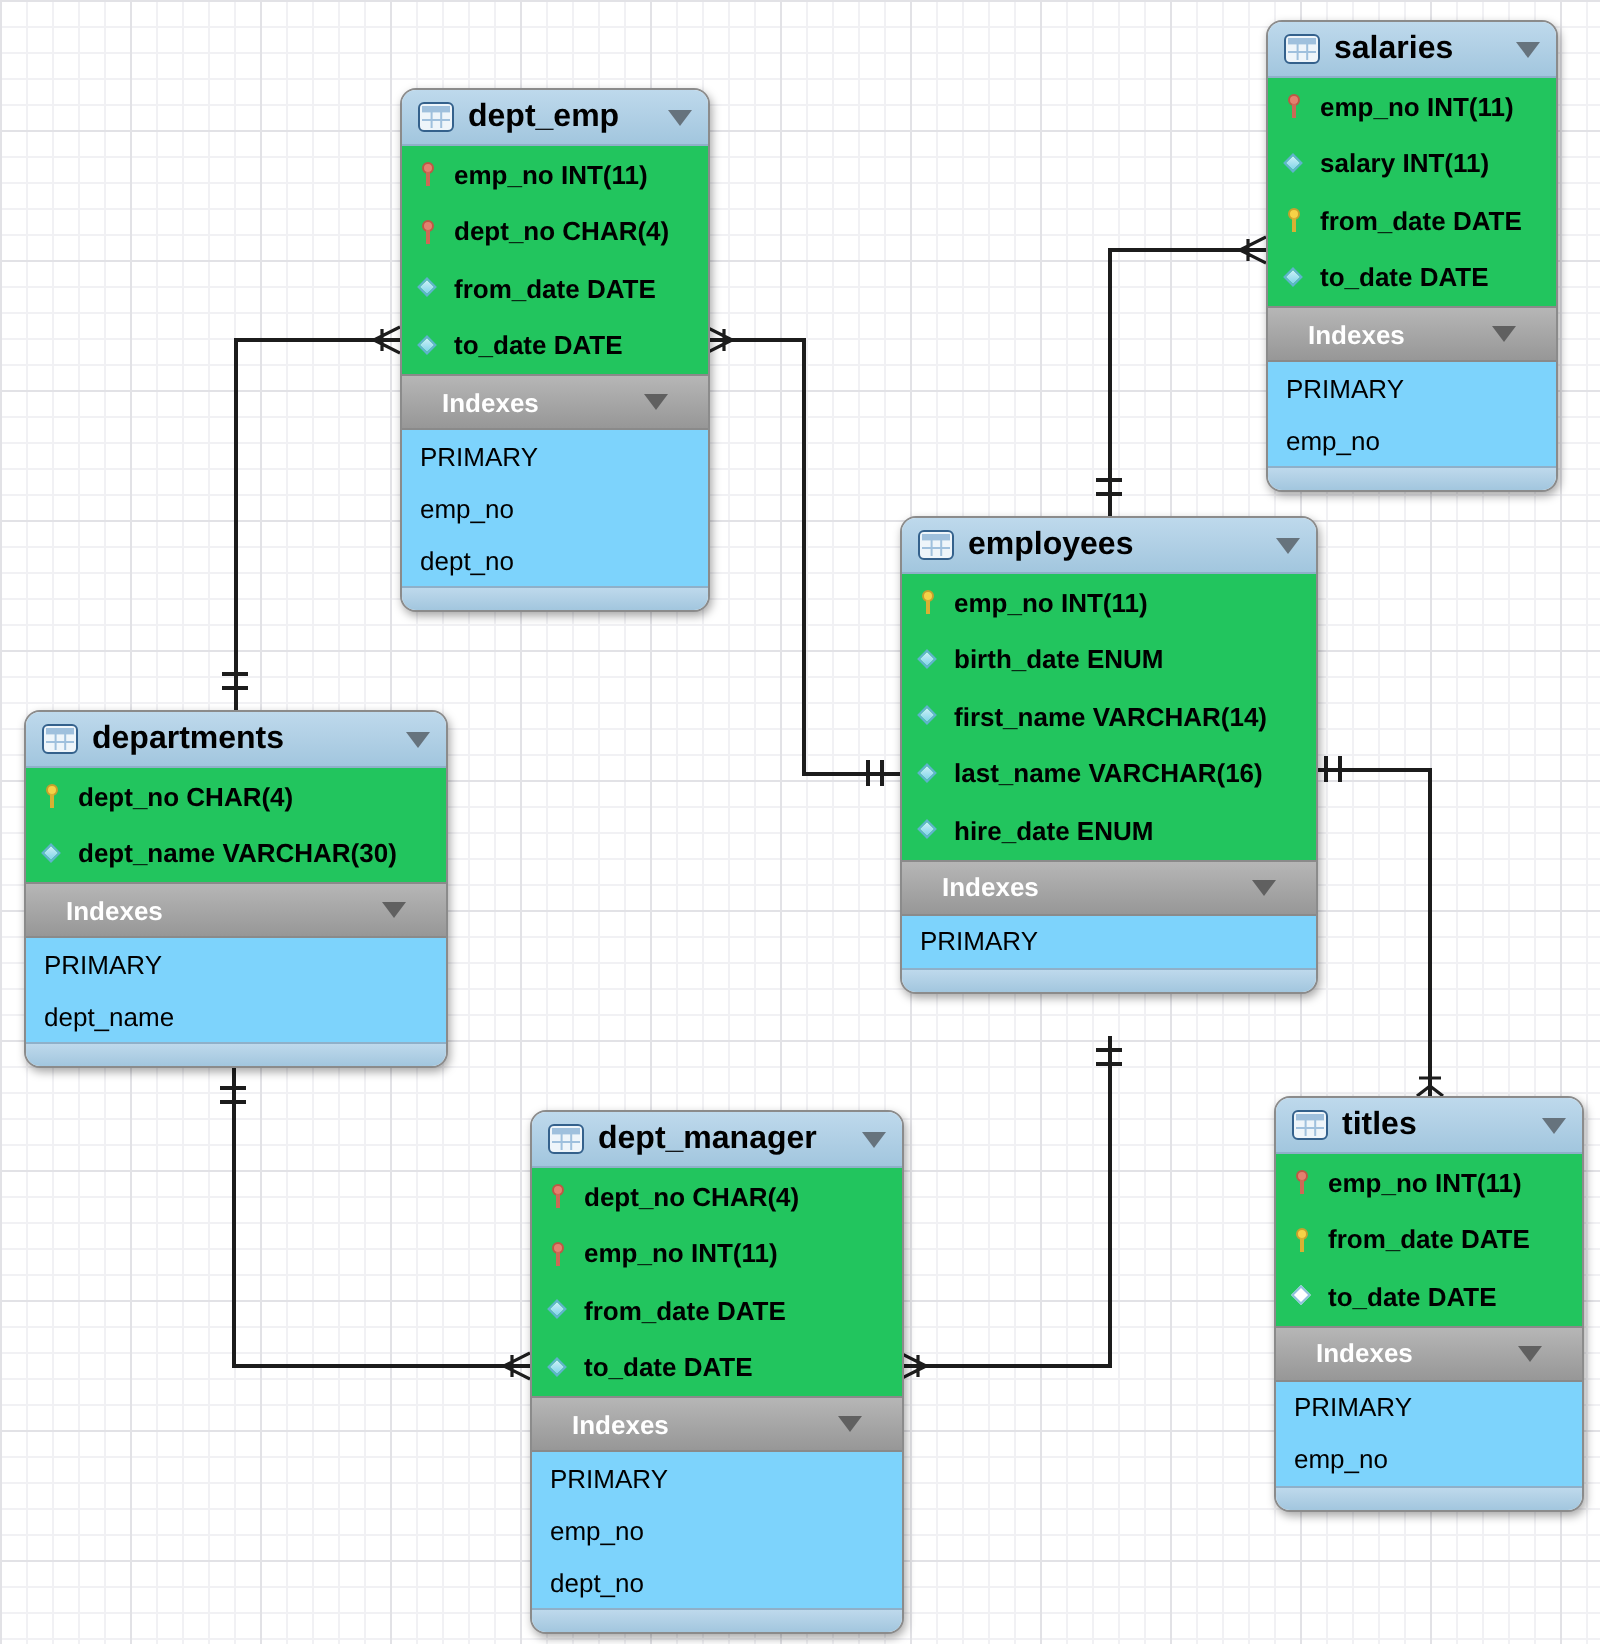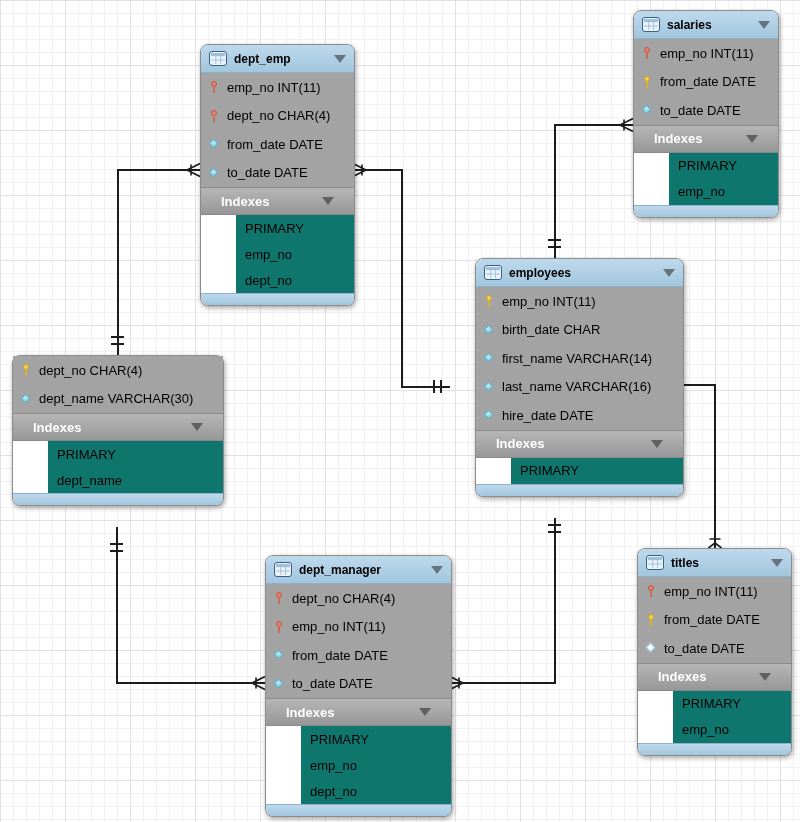--- a/index.html
+++ b/index.html
@@ -17,50 +17,50 @@
   
   .table{
     position:absolute;background:#fff;border:1px solid #8b8b8b;border-radius:8px;
     box-shadow:1px 2px 5px rgba(0,0,0,.35);font-size:13px;color:#000;z-index:5;
   }
   .thead{
     height:27px;display:flex;align-items:center;gap:7px;padding:0 8px;
     background:linear-gradient(#bed9ec,#a2c6de);
     border-bottom:1px solid #8fb0c9;border-radius:7px 7px 0 0;
   }
-  .tname{font-weight:bold;font-size:12px;white-space:nowrap;}
+  .tname{font-weight:bold;font-size:16px;white-space:nowrap;}
   .tri{margin-left:auto;width:0;height:0;border-left:6px solid transparent;border-right:6px solid transparent;border-top:8px solid #66737d;flex:none;}
   .idxhead .tri{border-top-color:#606060;}
-  .col-row{height:28.5px;display:flex;align-items:center;padding:0 7px;background:#a3a3a3;white-space:nowrap;}
+  .col-row{height:28.5px;display:flex;align-items:center;padding:0 7px;background:#22c55e;white-space:nowrap;font-weight:bold;}
   .cicon{width:12px;height:12px;position:relative;margin-right:7px;flex:none;}
   
   .cicon[data-icon^="key"]::before{content:"";position:absolute;left:3px;top:0;width:6px;height:6px;border-radius:50%;box-sizing:border-box;}
   .cicon[data-icon^="key"]::after{content:"";position:absolute;left:5px;top:5px;width:2px;height:7px;}
   .cicon[data-icon="key-yellow"]::before{background:#f6d247;border:1px solid #c7a02c;}
   .cicon[data-icon="key-yellow"]::after{background:#d8b133;box-shadow:2px 3px 0 -1px #d8b133;}
   .cicon[data-icon="key-red"]::before{background:#e4816f;border:1px solid #bd5845;}
   .cicon[data-icon="key-red"]::after{background:#cc6a56;box-shadow:2px 3px 0 -1px #cc6a56;}
   
   .cicon[data-icon^="diamond"]::before{content:"";position:absolute;left:2px;top:2px;width:7px;height:7px;transform:rotate(45deg);box-sizing:border-box;}
   .cicon[data-icon="diamond-filled"]::before{background:linear-gradient(135deg,#cdf1f8,#7fd3e8);border:1px solid #5fb3cd;}
   .cicon[data-icon="diamond-hollow"]::before{background:#fff;border:1px solid #8fc0dd;}
   .idxhead{
     height:26px;display:flex;align-items:center;padding:0 20px;
     background:linear-gradient(#b6b6b6,#979797);
     border-top:1px solid #8a8a8a;border-bottom:1px solid #8a8a8a;
     color:#fff;font-weight:bold;
   }
-  .idx-row{height:26px;display:flex;align-items:center;padding:0 9px;background:#0f766e;white-space:nowrap;margin-left:35px;}
+  .idx-row{height:26px;display:flex;align-items:center;padding:0 9px;background:#7dd3fc;white-space:nowrap;}
   .tfoot{height:11px;background:linear-gradient(#bed9ec,#a2c6de);border-top:1px solid #8fb0c9;border-radius:0 0 7px 7px;}
   
   .ticon{flex:none;display:block;width:18px;height:15px;}
   
   #t0{left:200px;top:44px;width:153px;}
   #t1{left:633px;top:10px;width:144px;}
-  #t2{left:475px;top:258px;width:207px;}
+  #t2{left:450px;top:258px;width:207px;}
   #t3{left:12px;top:355px;width:210px;}
   #t4{left:265px;top:555px;width:185px;text-align:right;}
   #t5{left:637px;top:548px;width:153px;}
   
   .wire{position:absolute;background:#1c1c1c;z-index:1;}
   .marker{position:absolute;z-index:2;}
   .marker svg{display:block;}
   .tick-on-v{position:absolute;z-index:2;width:13px;height:9px;box-sizing:border-box;border-top:2px solid #1c1c1c;border-bottom:2px solid #1c1c1c;}
   .tick-on-h{position:absolute;z-index:2;width:9px;height:13px;box-sizing:border-box;border-left:2px solid #1c1c1c;border-right:2px solid #1c1c1c;}
 </style>
@@ -172,20 +172,24 @@
           <path d="M6.8 2 V13 M11.6 2 V13 M2 9 H16" stroke="#9fc0dd" stroke-width="1" fill="none"></path>
         </svg></span>
     <span class="tname">salaries</span>
     <span class="tri"></span>
   </div>
   <div class="col-row">
       <span class="cicon" data-icon="key-red"></span>
       <span>emp_no INT(11)</span>
     </div>
   <div class="col-row">
+      <span class="cicon" data-icon="diamond-filled"></span>
+      <span>salary INT(11)</span>
+    </div>
+  <div class="col-row">
       <span class="cicon" data-icon="key-yellow"></span>
       <span>from_date DATE</span>
     </div>
   <div class="col-row">
       <span class="cicon" data-icon="diamond-filled"></span>
       <span>to_date DATE</span>
     </div>
   <div class="idxhead">
       <span>Indexes</span>
       <span class="tri"></span>
@@ -208,45 +212,54 @@
         </svg></span>
     <span class="tname">employees</span>
     <span class="tri"></span>
   </div>
   <div class="col-row">
       <span class="cicon" data-icon="key-yellow"></span>
       <span>emp_no INT(11)</span>
     </div>
   <div class="col-row">
       <span class="cicon" data-icon="diamond-filled"></span>
-      <span>birth_date CHAR</span>
+      <span>birth_date ENUM</span>
     </div>
   <div class="col-row">
       <span class="cicon" data-icon="diamond-filled"></span>
       <span>first_name VARCHAR(14)</span>
     </div>
   <div class="col-row">
       <span class="cicon" data-icon="diamond-filled"></span>
       <span>last_name VARCHAR(16)</span>
     </div>
   <div class="col-row">
       <span class="cicon" data-icon="diamond-filled"></span>
-      <span>hire_date DATE</span>
+      <span>hire_date ENUM</span>
     </div>
   <div class="idxhead">
       <span>Indexes</span>
       <span class="tri"></span>
     </div>
   <div class="idx-row">
       <span>PRIMARY</span>
     </div>
   <div class="tfoot"></div>
 </div>
 
 <div class="table" id="t3">
+  <div class="thead">
+    <span class="ticon"><svg width="18" height="15" viewBox="0 0 18 15">
+          <rect x="0.5" y="0.5" width="17" height="14" rx="2.5" fill="#eef5fa" stroke="#34618c"></rect>
+          <rect x="2" y="2" width="14" height="3.2" fill="#9fc0dd"></rect>
+          <path d="M6.8 2 V13 M11.6 2 V13 M2 9 H16" stroke="#9fc0dd" stroke-width="1" fill="none"></path>
+        </svg></span>
+    <span class="tname">departments</span>
+    <span class="tri"></span>
+  </div>
   <div class="col-row">
       <span class="cicon" data-icon="key-yellow"></span>
       <span>dept_no CHAR(4)</span>
     </div>
   <div class="col-row">
       <span class="cicon" data-icon="diamond-filled"></span>
       <span>dept_name VARCHAR(30)</span>
     </div>
   <div class="idxhead">
       <span>Indexes</span>

